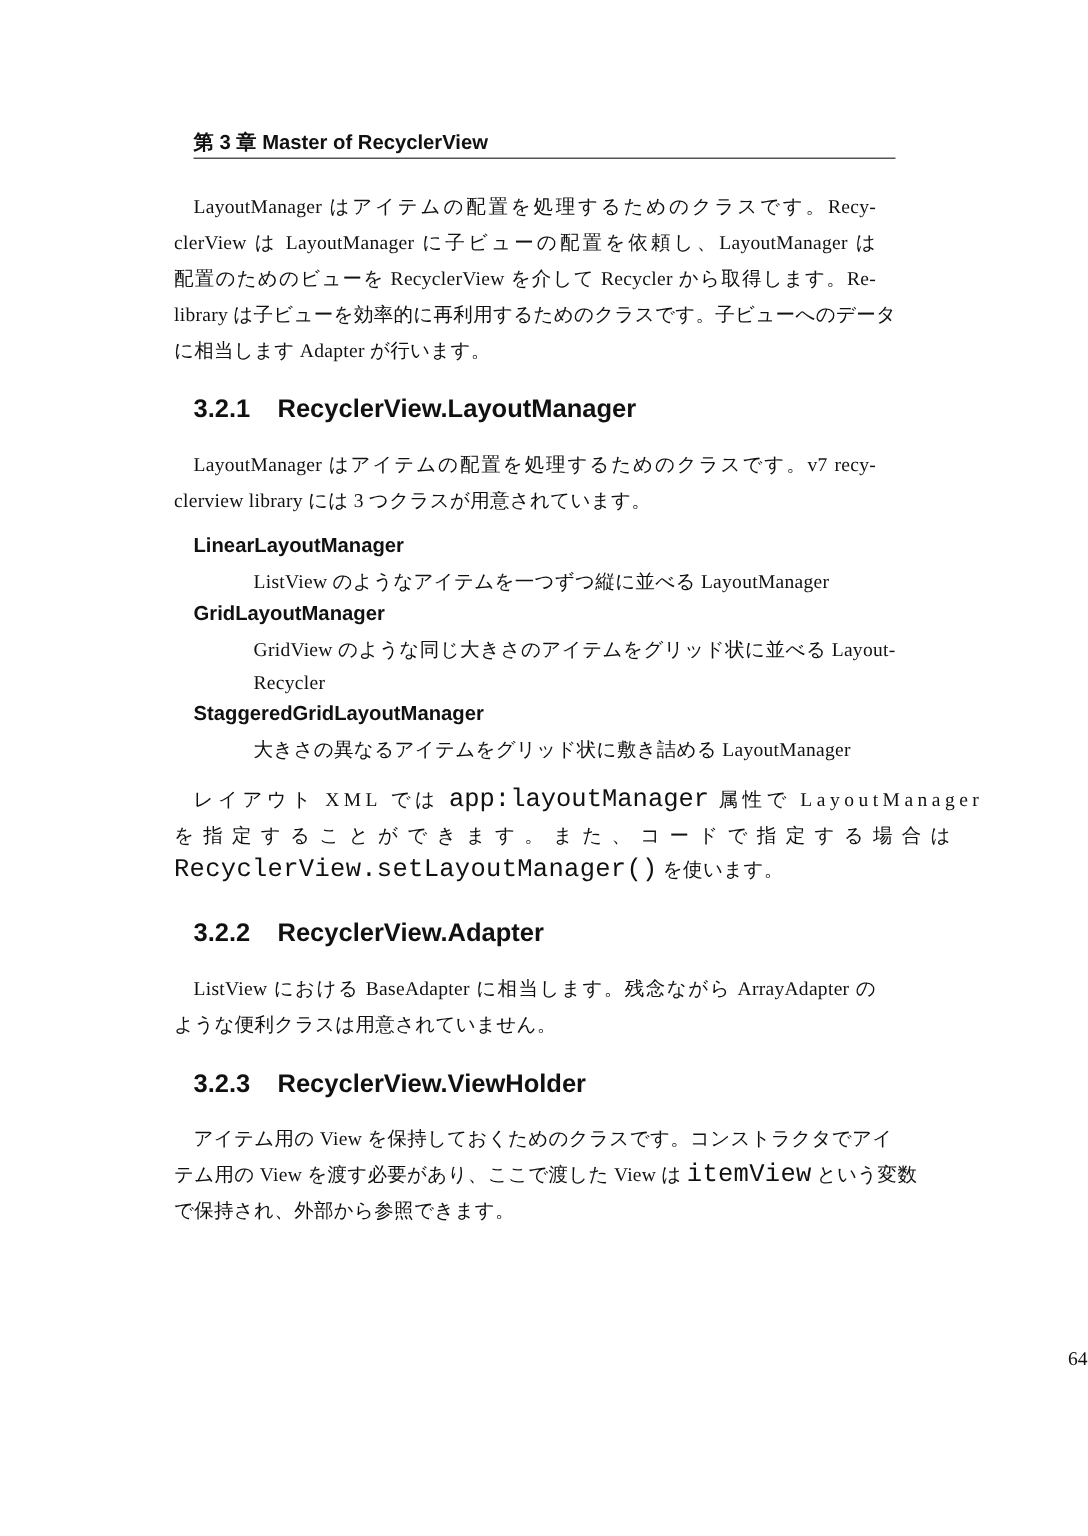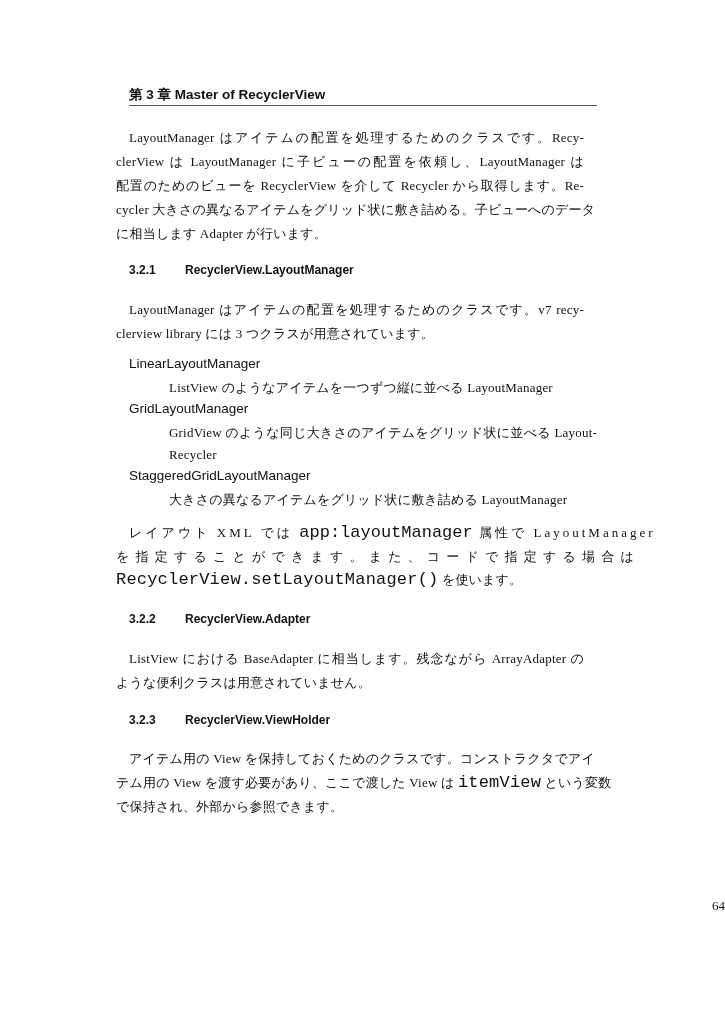--- a/index.html
+++ b/index.html
@@ -22,27 +22,27 @@
       position: absolute; left: 116px; width: 468px; white-space: nowrap;
       font-size: 13px; line-height: 16px; letter-spacing: 0.2px;
       font-family: "Liberation Serif", "DejaVu Serif", serif;
     }
     .justify { text-align: justify; text-align-last: justify; }
     .indent { padding-left: 13px; width: 455px; }
     .desc { left: 169px; width: 428px; }
     .section {
       position: absolute; left: 129px; white-space: nowrap;
       font-family: "Liberation Sans", "DejaVu Sans", sans-serif;
-      font-weight: bold; font-size: 12px; color: #111;
+      font-weight: bold; font-size: 17px; color: #111;
     }
     .section .num { display: inline-block; width: 56px; }
     .term {
       position: absolute; left: 129px; white-space: nowrap;
       font-family: "Liberation Sans", "DejaVu Sans", sans-serif;
-      font-weight: normal; font-size: 13.5px;
+      font-weight: bold; font-size: 13.5px;
     }
     code, .mono {
       font-family: "Liberation Mono", "DejaVu Sans Mono", monospace; font-size: 17px;
     }
     .folio {
       position: absolute; left: 0; width: 725px; top: 898px; text-align: right;
       font-family: "Liberation Serif", "DejaVu Serif", serif; font-size: 13px;
     }
   </style>
 </head>
@@ -50,21 +50,21 @@
 
 <div class="page">
 
   <div class="running-head">第 3 章 Master of RecyclerView</div>
   <div class="head-rule"></div>
 
   <div>
     <div class="line justify indent" style="top:130px">LayoutManager はアイテムの配置を処理するためのクラスです。Recy-</div>
     <div class="line justify" style="top:154px">clerView は LayoutManager に子ビューの配置を依頼し、LayoutManager は</div>
     <div class="line justify" style="top:178px">配置のためのビューを RecyclerView を介して Recycler から取得します。Re-</div>
-    <div class="line justify" style="top:202px">cycler 大きさの異なるアイテムをグリッド状に敷き詰める。子ビューへのデータ</div>
+    <div class="line justify" style="top:202px">library は子ビューを効率的に再利用するためのクラスです。子ビューへのデータ</div>
     <div class="line" style="top:226px">に相当します Adapter が行います。</div>
   </div>
 
   <div class="section" style="top:263px">
     <span class="num">3.2.1</span><span>RecyclerView.LayoutManager</span>
   </div>
   <div class="line justify indent" style="top:302px">LayoutManager はアイテムの配置を処理するためのクラスです。v7 recy-</div>
   <div class="line" style="top:326px">clerview library には 3 つクラスが用意されています。</div>
 
   <div>

